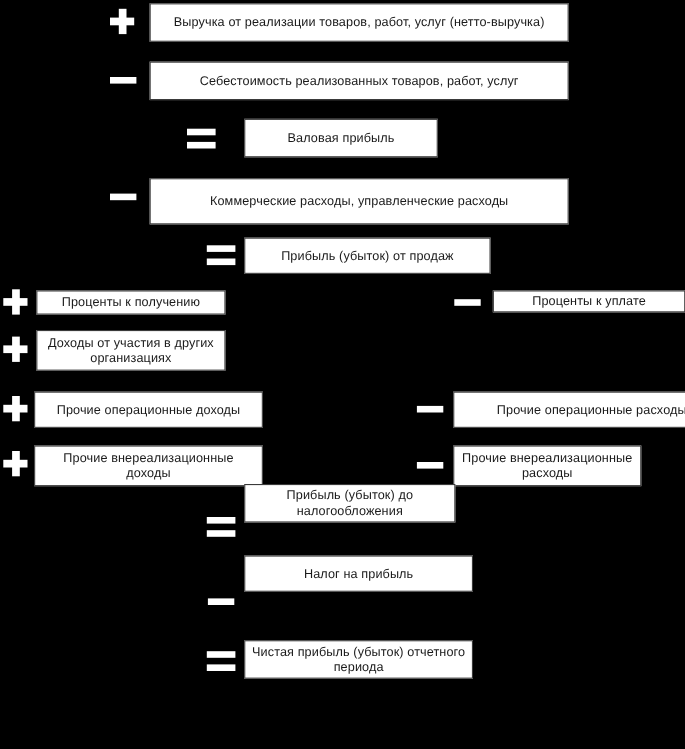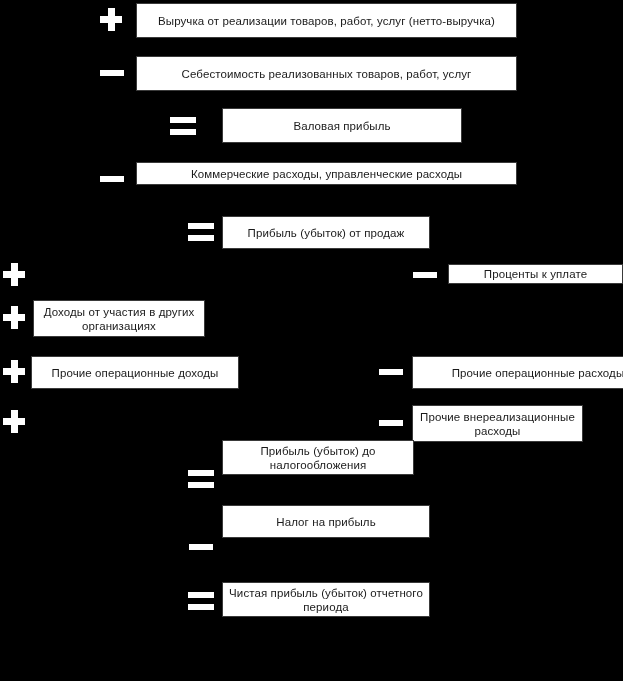--- a/index.html
+++ b/index.html
@@ -93,39 +93,42 @@
     <div class="op op-minus" style="left: 100px; top: 70px; width: 24px; height: 6px;">
       <i class="bar"></i>
     </div>
     <div class="box" style="left: 136px; top: 56px; width: 381px; height: 35px;">
       <span>Себестоимость реализованных товаров, работ, услуг</span>
     </div>
     <div class="op op-eq" style="left: 170px; top: 117px; width: 26px; height: 18px;">
       <i class="bar b1"></i>
       <i class="bar b2"></i>
     </div>
-    <div class="box" style="left: 222px; top: 108px; width: 240px; height: 35px;">
+    <div class="box" style="left: 222px; top: 108px; width: 176px; height: 35px;">
       <span>Валовая прибыль</span>
     </div>
     <div class="op op-minus" style="left: 100px; top: 176px; width: 24px; height: 6px;">
       <i class="bar"></i>
     </div>
-    <div class="box" style="left: 136px; top: 162px; width: 381px; height: 23px;">
+    <div class="box" style="left: 136px; top: 162px; width: 381px; height: 42px;">
       <span>Коммерческие расходы, управленческие расходы</span>
     </div>
     <div class="op op-eq" style="left: 188px; top: 223px; width: 26px; height: 18px;">
       <i class="bar b1"></i>
       <i class="bar b2"></i>
     </div>
-    <div class="box" style="left: 222px; top: 216px; width: 208px; height: 33px;">
+    <div class="box" style="left: 222px; top: 216px; width: 224px; height: 33px;">
       <span>Прибыль (убыток) от продаж</span>
     </div>
     <div class="op op-plus" style="left: 3px; top: 263px; width: 22px; height: 23px;">
       <i class="h"></i>
       <i class="v"></i>
+    </div>
+    <div class="box" style="left: 33px; top: 264px; width: 172px; height: 22px;">
+      <span>Проценты к получению</span>
     </div>
     <div class="op op-minus" style="left: 413px; top: 272px; width: 24px; height: 6px;">
       <i class="bar"></i>
     </div>
     <div class="box" style="left: 448px; top: 264px; width: 175px; height: 20px;">
       <span>Проценты к уплате</span>
     </div>
     <div class="op op-plus" style="left: 3px; top: 306px; width: 22px; height: 23px;">
       <i class="h"></i>
       <i class="v"></i>
@@ -143,20 +146,23 @@
     <div class="op op-minus" style="left: 379px; top: 369px; width: 24px; height: 6px;">
       <i class="bar"></i>
     </div>
     <div class="box" style="left: 412px; top: 356px; width: 252px; height: 33px;">
       <span>Прочие операционные расходы</span>
     </div>
     <div class="op op-plus" style="left: 3px; top: 410px; width: 22px; height: 23px;">
       <i class="h"></i>
       <i class="v"></i>
     </div>
+    <div class="box" style="left: 31px; top: 405px; width: 208px; height: 37px;">
+      <span>Прочие внереализационные доходы</span>
+    </div>
     <div class="op op-minus" style="left: 379px; top: 420px; width: 24px; height: 6px;">
       <i class="bar"></i>
     </div>
     <div class="box" style="left: 412px; top: 405px; width: 171px; height: 37px;">
       <span>Прочие внереализационные расходы</span>
     </div>
     <div class="op op-eq" style="left: 188px; top: 470px; width: 26px; height: 18px;">
       <i class="bar b1"></i>
       <i class="bar b2"></i>
     </div>

